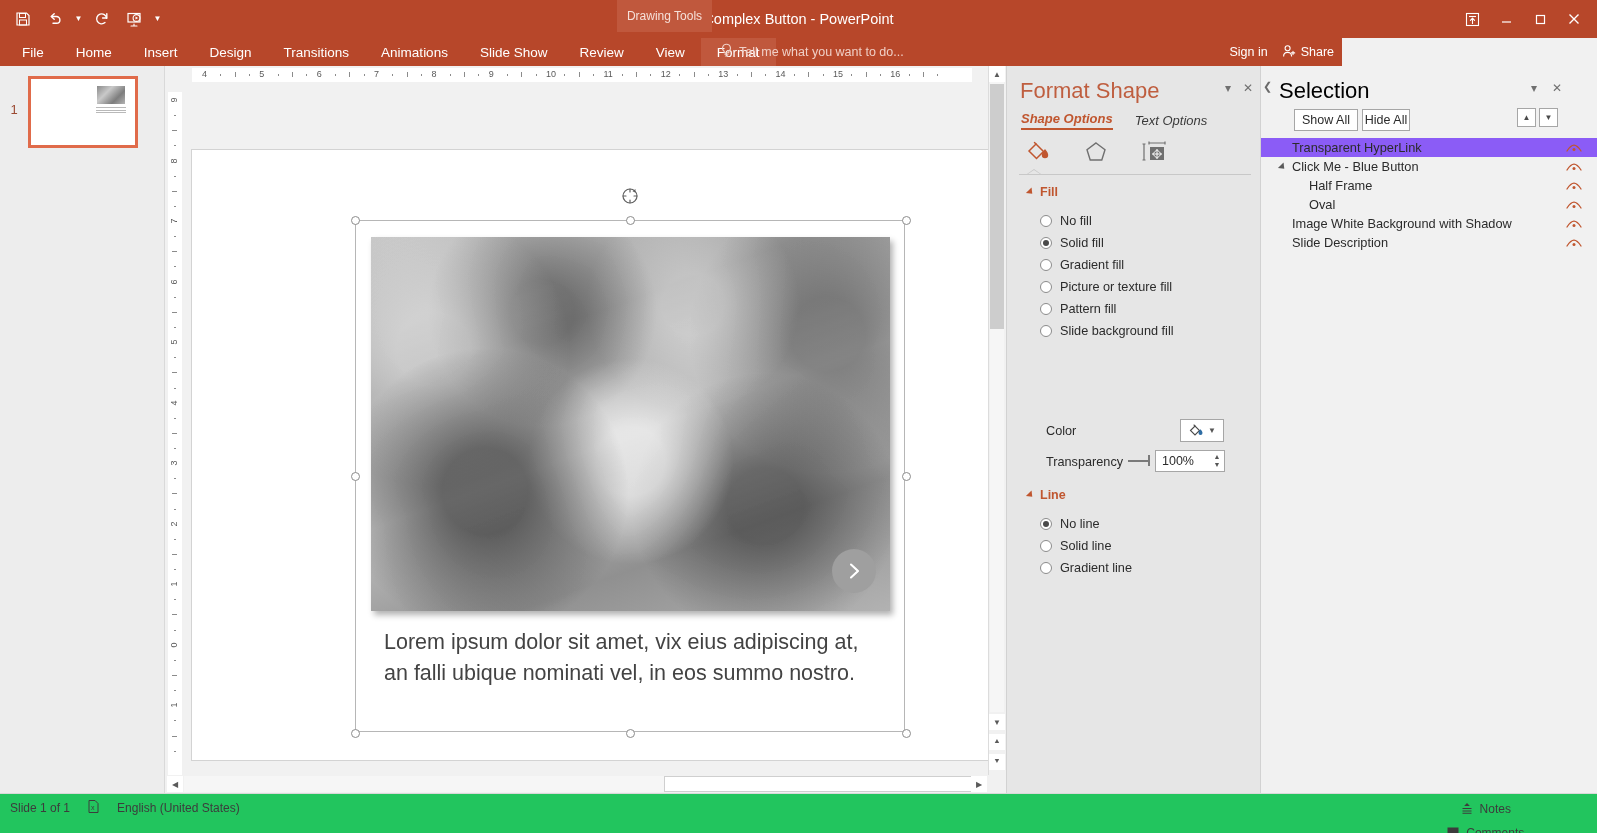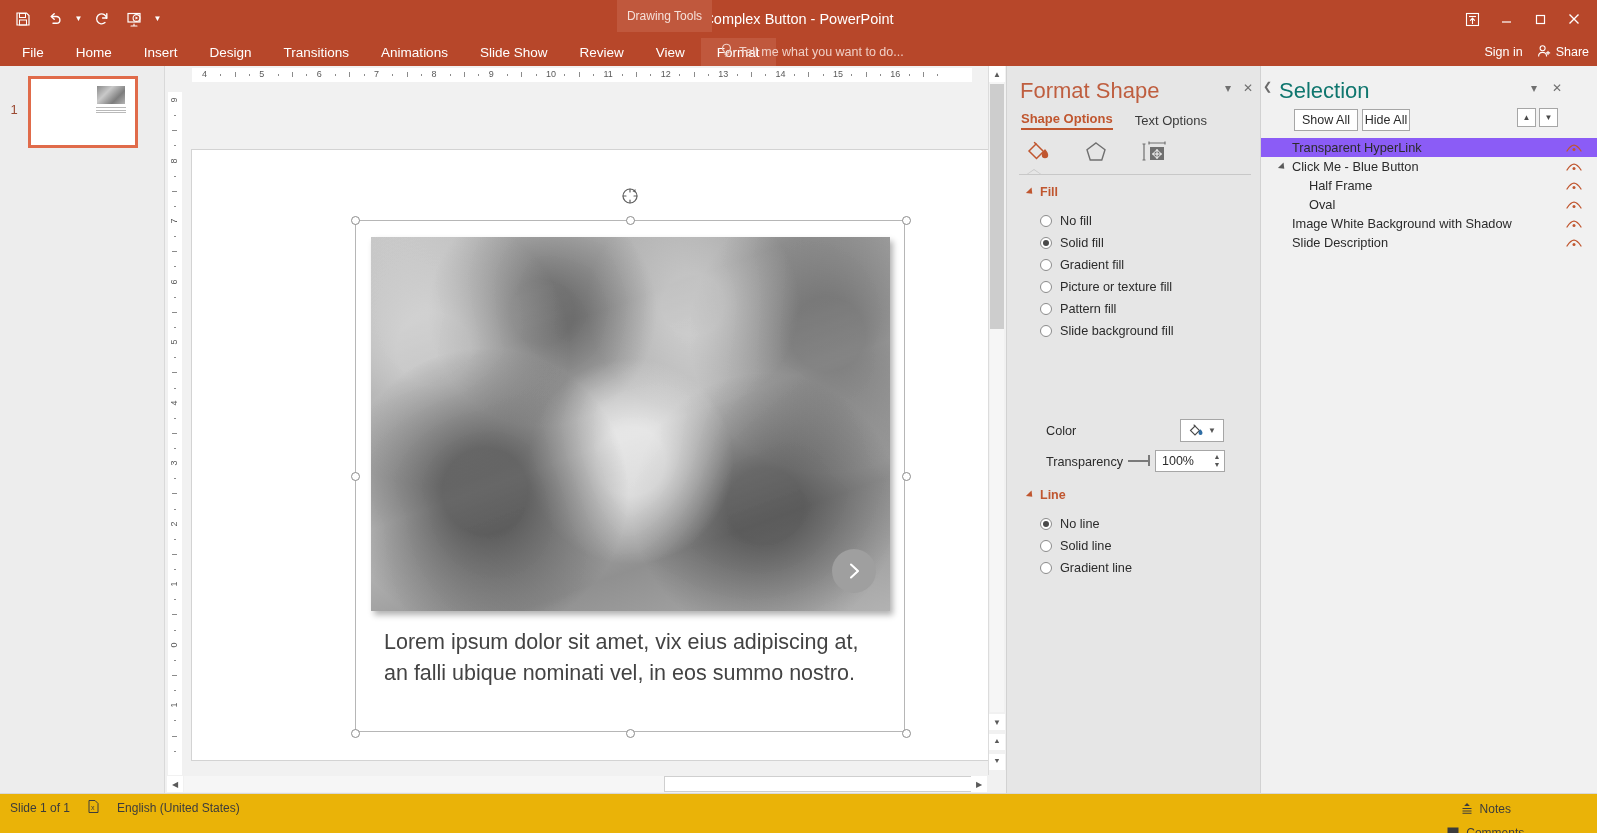--- a/index.html
+++ b/index.html
@@ -57,21 +57,21 @@
   .win-ctl {
     width: 34px; height: 30px;
     display: flex; align-items: center; justify-content: center;
     color: #ffffff; font-size: 13px;
   }
   .win-ctl.close { font-size: 16px; }
 
   
   .tabrow {
     position: absolute; left: 0; top: 38px;
-    width: 1597px; height: 28px;
+    width: 1342px; height: 28px;
     background: #b7472a;
   }
   .tabs {
     position: absolute; left: 6px; top: 0; height: 28px;
     display: flex; align-items: stretch;
   }
   .tab {
     padding: 0 16px; height: 28px;
     display: flex; align-items: center;
     color: #ffffff; font-size: 13.5px;
@@ -275,21 +275,21 @@
   .pane-ctl {
     position: absolute; top: 14px;
     color: #707070; font-size: 12px;
     width: 16px; height: 16px;
     display: flex; align-items: center; justify-content: center;
   }
   .fmt-subtabs {
     position: absolute; left: 14px; top: 45px;
     display: flex; gap: 22px; align-items: center;
   }
-  .subtab { font-size: 13px; color: #3b3b3b; }
+  .subtab { font-size: 13px; color: #3b3b3b; font-style: italic; }
   .subtab.active { color: #c0562f; font-weight: bold; }
   .subtab.active::after {
     content: ""; display: block; height: 2px; background: #c0562f;
     margin-top: 2px;
   }
   .fmt-icons {
     position: absolute; left: 16px; top: 73px;
     display: flex; gap: 28px; align-items: flex-end;
   }
   .fmt-icon { width: 30px; height: 26px; display: flex; align-items: center; justify-content: center; }
@@ -370,21 +370,21 @@
     width: 337px; height: 727px;
     background: #f1f1f1;
     border-left: 1px solid #d2d2d2;
   }
   .sel-collapse {
     position: absolute; left: 2px; top: 14px;
     color: #6b6b6b; font-size: 11px;
   }
   .sel-title {
     position: absolute; left: 18px; top: 12px;
-    color: #0f766e; font-size: 22px;
+    color: #000000; font-size: 22px;
   }
   .sel-btn {
     position: absolute; top: 43px;
     height: 22px; background: #ffffff; border: 1px solid #a6a6a6;
     display: flex; align-items: center; justify-content: center;
     font-size: 12.5px; color: #2b2b2b;
   }
   .sel-arrow-btn {
     position: absolute; top: 42px;
     width: 19px; height: 19px;
@@ -409,21 +409,21 @@
   .sel-item .lbl { position: absolute; }
   .eye {
     position: absolute; right: 18px; top: 4px;
     width: 14px; height: 11px; color: #c0562f;
   }
 
   
   .statusbar {
     position: absolute; left: 0; top: 793px;
     width: 1597px; height: 40px;
-    background: #eab308;
+    background: #22c55e;
     border-top: 1px solid #d9d9d9;
   }
   .sb-left {
     position: absolute; left: 10px; top: 5px;
     display: flex; align-items: center; gap: 16px;
     font-size: 12px; color: #3c3c3c;
   }
   .sb-right {
     position: absolute; right: 6px; top: 3px;
     display: flex; align-items: center; gap: 0px;

